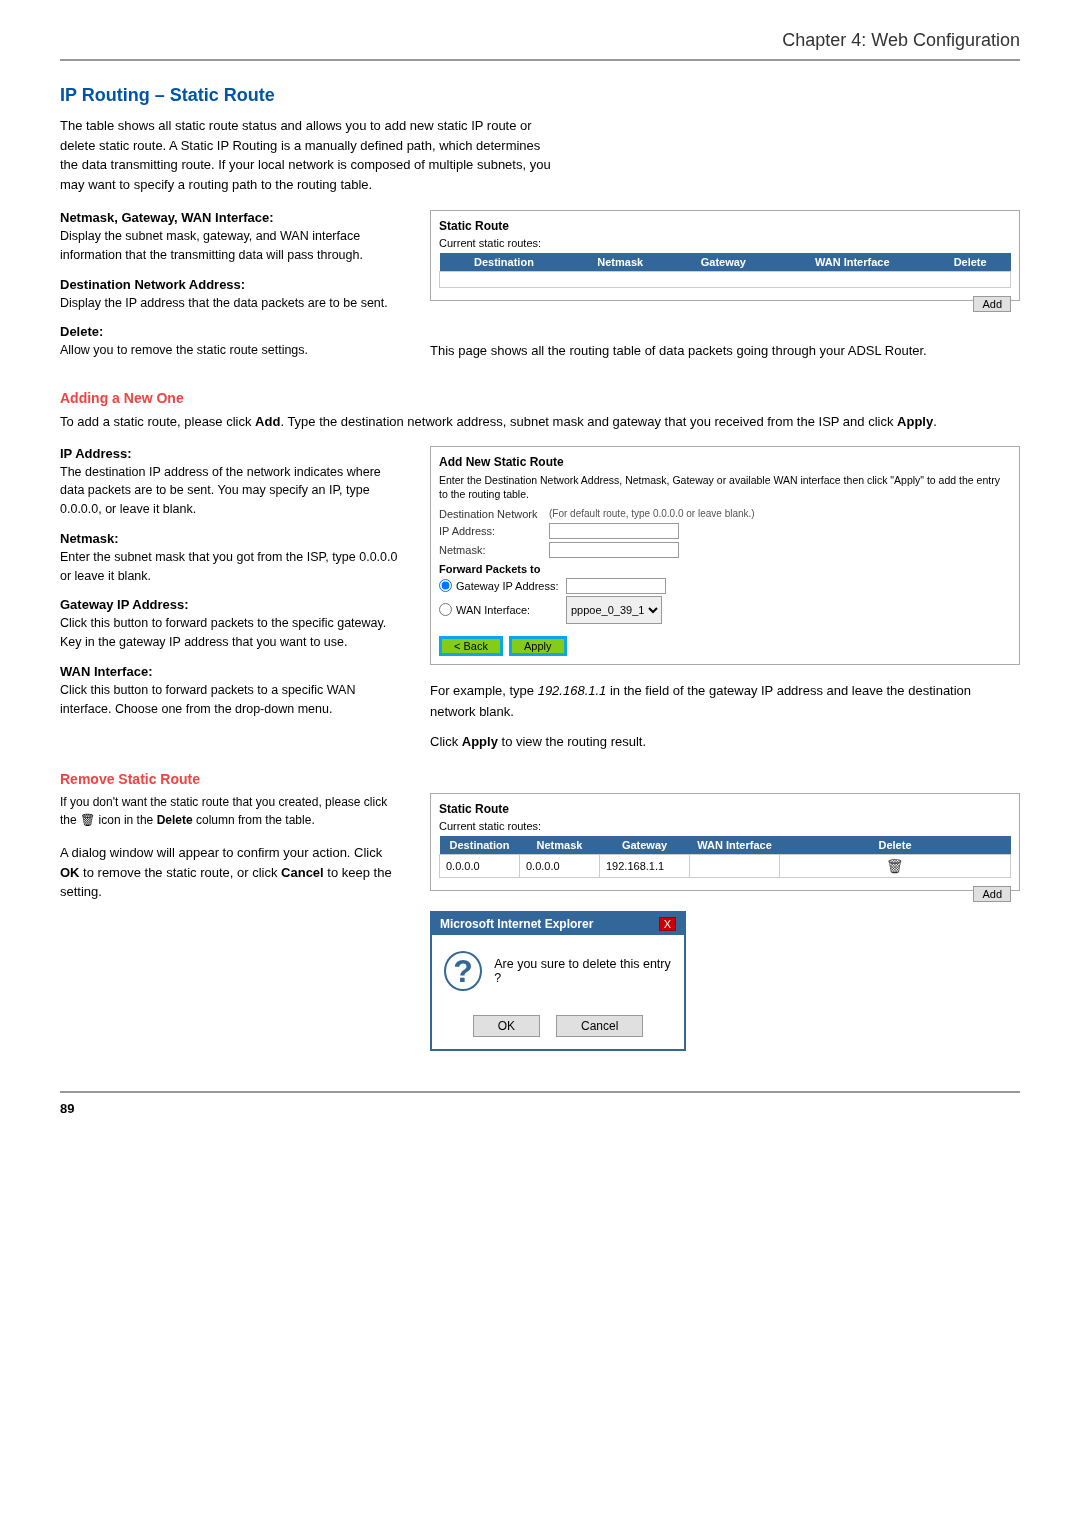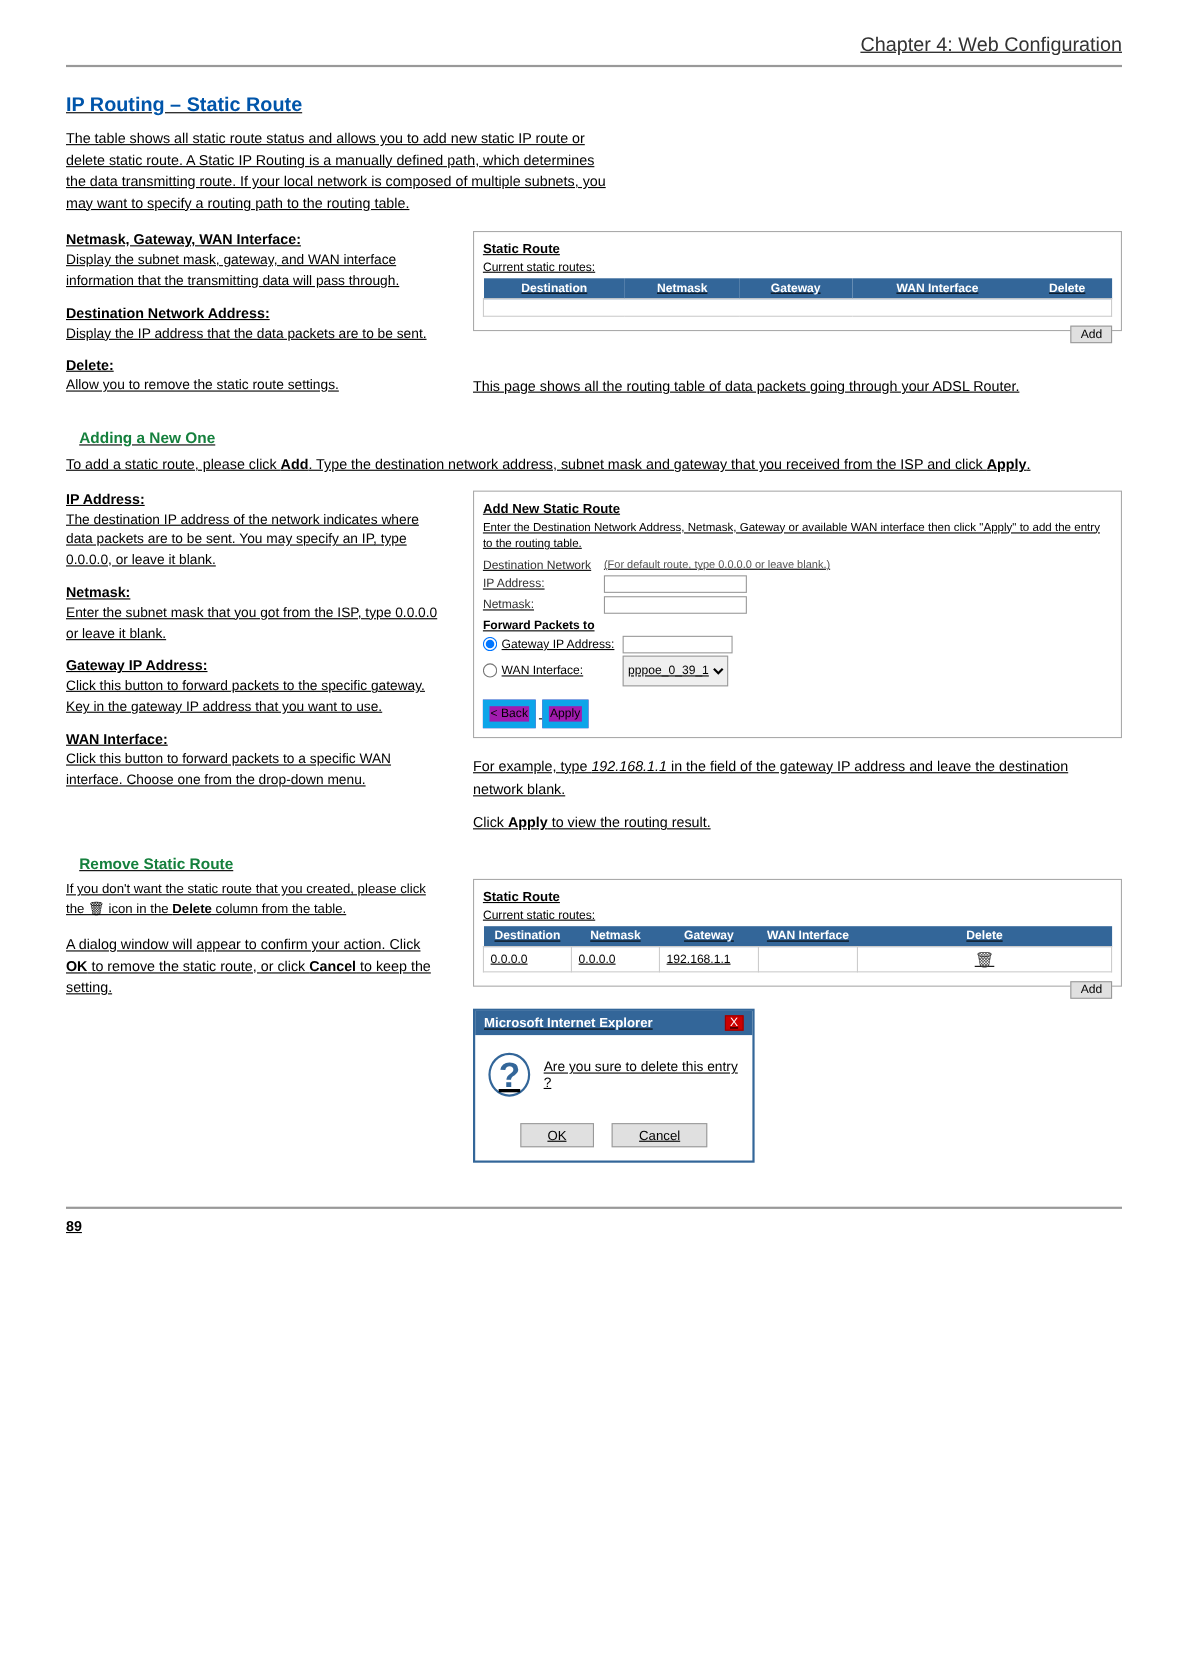--- a/index.html
+++ b/index.html
@@ -6,21 +6,20 @@
     body {
       font-family: Arial, Helvetica, sans-serif;
       font-size: 13px;
       background: #fff;
       color: #000;
       width: 1080px;
       min-height: 1527px;
     }
     .page {
       padding: 30px 60px 60px 60px;
-      text-decoration: underline;
     }
     .chapter-header {
       text-align: right;
       font-size: 18px;
       color: #333;
       padding-bottom: 8px;
       border-bottom: 2px solid #999;
       margin-bottom: 24px;
     }
     .section-title {
@@ -52,22 +51,22 @@
       margin-bottom: 2px;
     }
     .field-desc {
       font-size: 12.5px;
       line-height: 1.5;
       margin-bottom: 12px;
     }
     .subsection-title {
       font-size: 14px;
       font-weight: bold;
-      color: #15803d;
-      margin: 16px 0 6px 12px;
+      color: #ef4444;
+      margin: 16px 0 6px 0;
     }
     
     .static-route-box {
       border: 1px solid #aaa;
       background: #fff;
       padding: 8px;
       font-size: 11px;
       min-width: 320px;
     }
     .static-route-box .box-title {
@@ -151,23 +150,23 @@
       margin-bottom: 2px;
     }
     .radio-row input[type=radio] {
       margin-right: 4px;
     }
     .radio-label {
       font-size: 11px;
       min-width: 110px;
     }
     .btn-back, .btn-apply {
-      background: #a21caf;
-      border: 6px solid #0ea5e9;
-      padding: 1px 1px;
+      background: #84cc16;
+      border: 3px solid #0ea5e9;
+      padding: 1px 12px;
       font-size: 11px;
       cursor: pointer;
       margin-right: 3px;
       margin-top: 6px;
     }
     .example-text {
       font-size: 13px;
       line-height: 1.6;
     }
     

